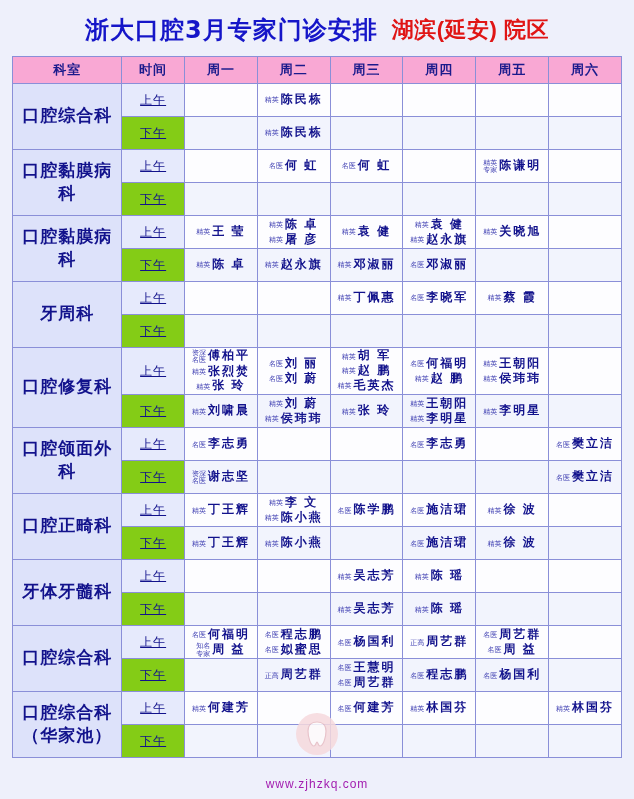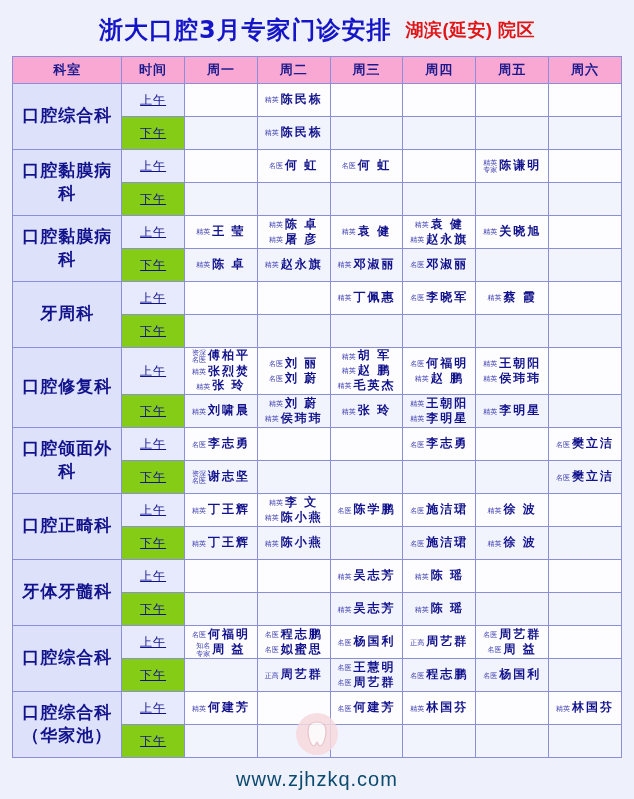--- a/index.html
+++ b/index.html
@@ -21,21 +21,21 @@
     gap:14px;
     padding:6px 0 10px 0;
   }
   .title-main{
     font-size:24px;font-weight:bold;
     color:#1515c8;
     letter-spacing:1px;
     font-family:"DejaVu Sans","Liberation Sans",sans-serif;
   }
   .title-sub{
-    font-size:18px;font-weight:bold;
+    font-size:22px;font-weight:bold;
     color:#e01515;
     letter-spacing:0.5px;
   }
   table{
     border-collapse:collapse;
     width:610px;
     table-layout:fixed;
     background:#fff;
   }
   th,td{
@@ -95,22 +95,22 @@
     font-size:12px;
     color:#12128c;
     font-weight:bold;
     letter-spacing:2px;
   }
   .stack{display:flex;flex-direction:column;gap:1px;align-items:center;justify-content:center;}
   .watermark{
     position:absolute;
     left:0;right:0;bottom:8px;
     text-align:center;
-    color:#0c4a6e;
-    font-size:20px;
+    color:#a21caf;
+    font-size:12px;
     letter-spacing:1px;
     pointer-events:none;
   }
   .wm-logo{
     position:absolute;
     left:296px;top:713px;
     width:42px;height:42px;
     border-radius:50%;
     background:#f6d9dd;
     opacity:.85;

